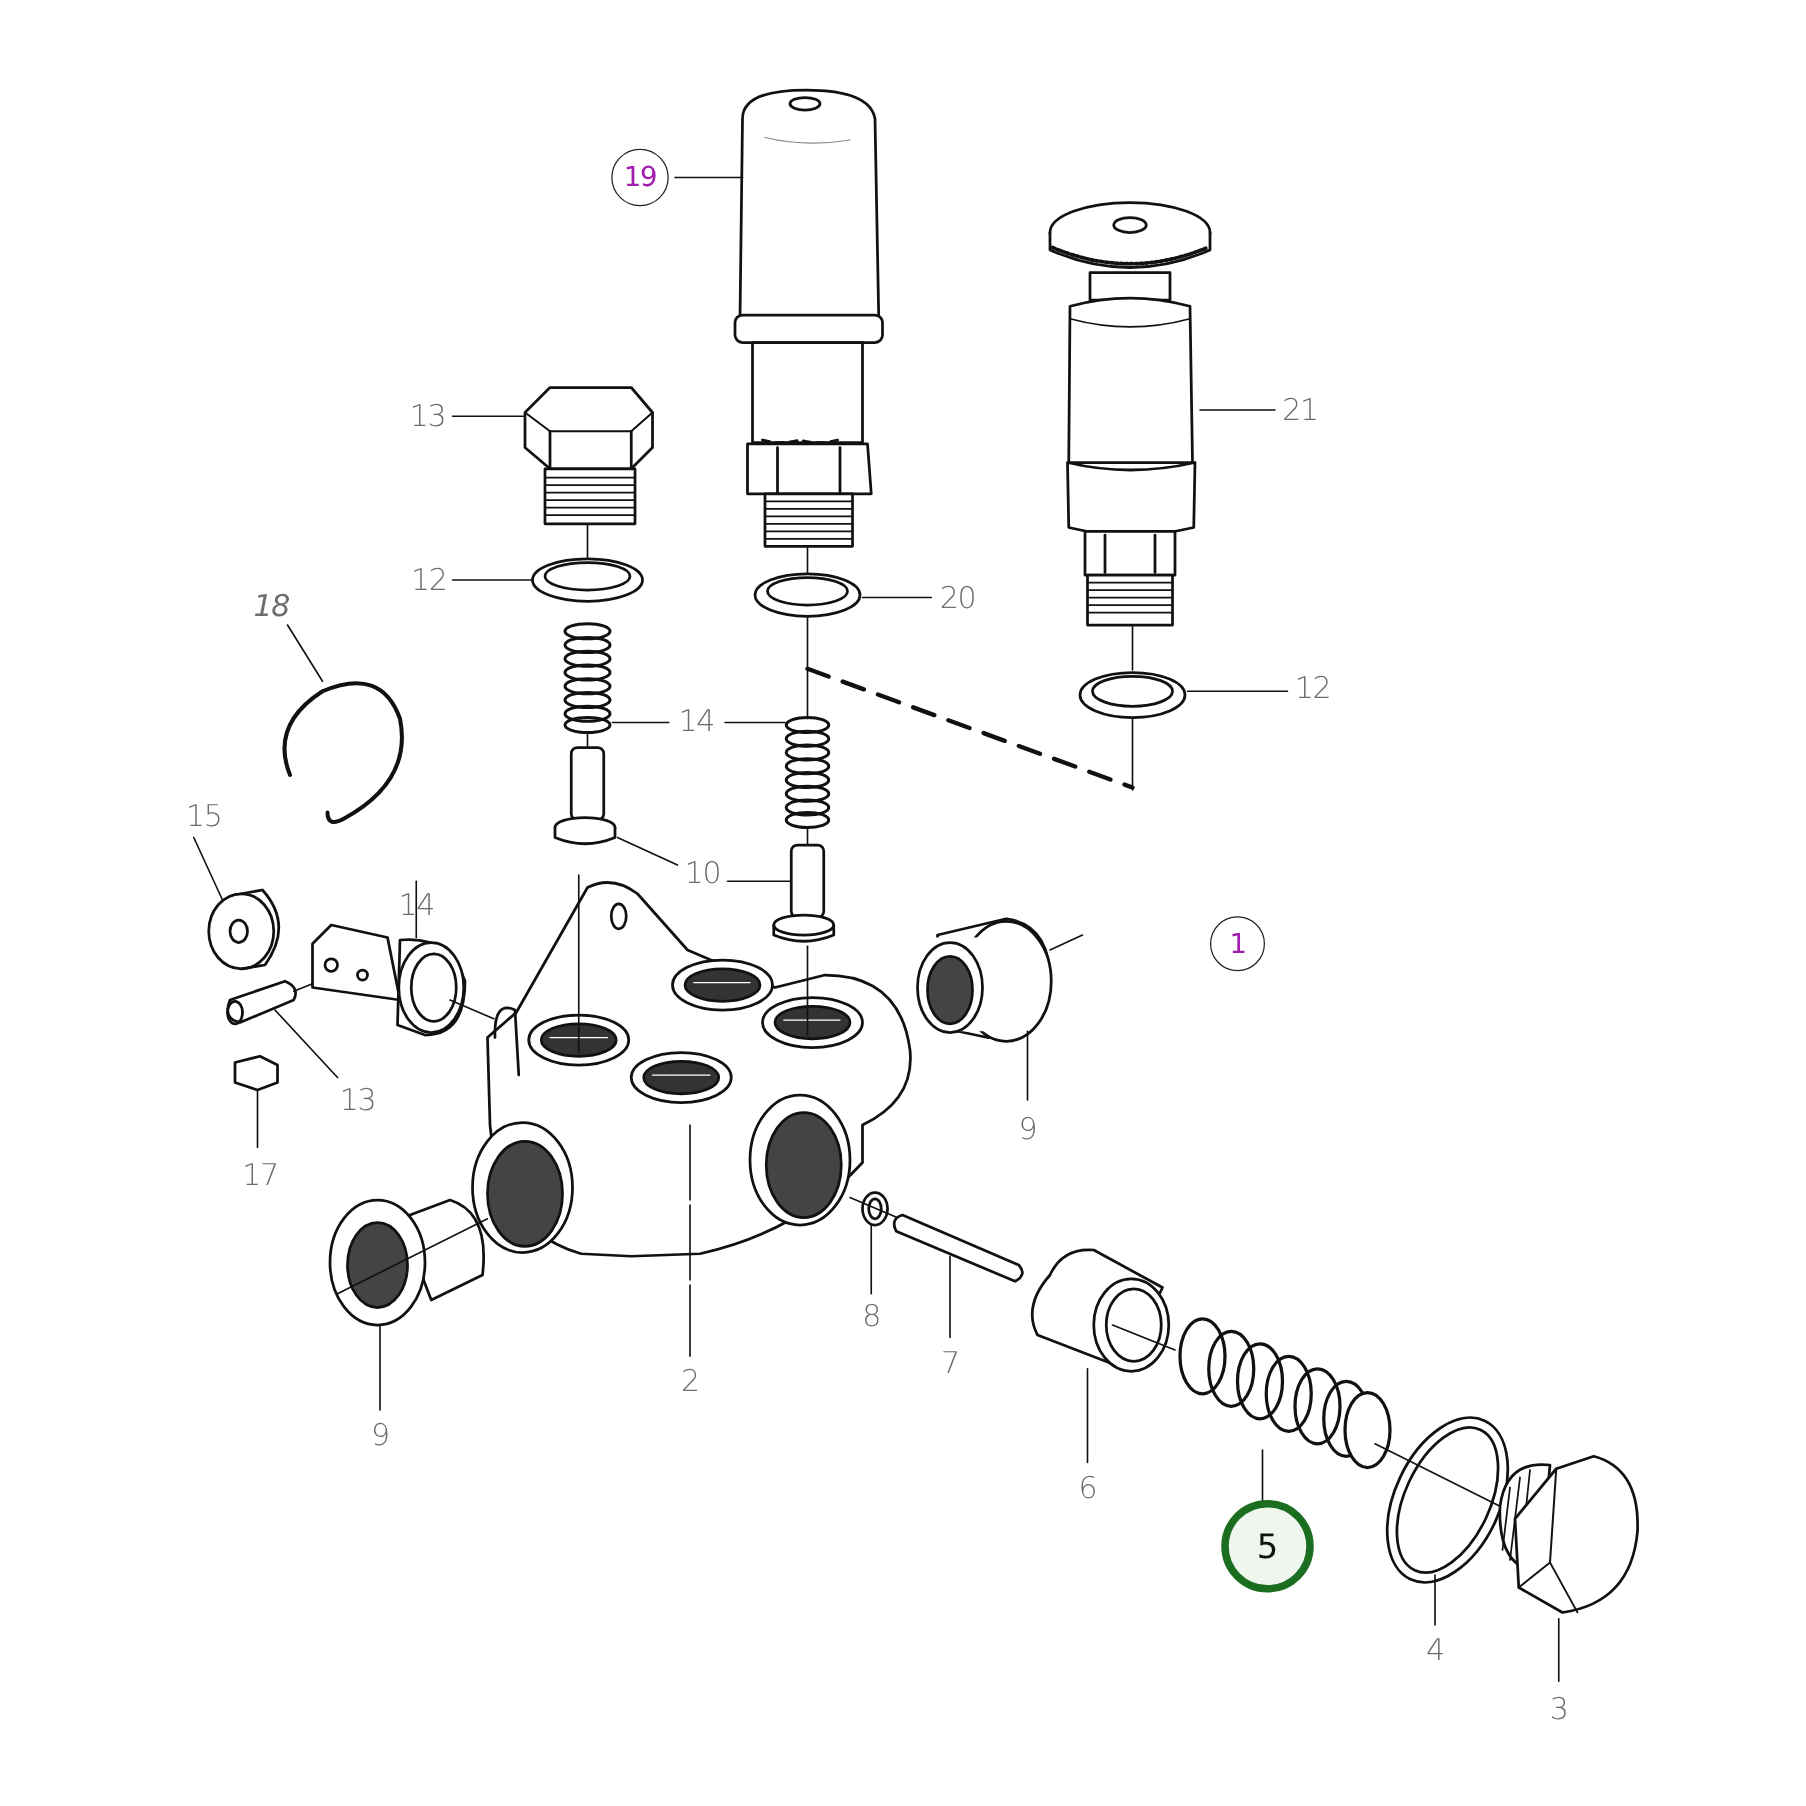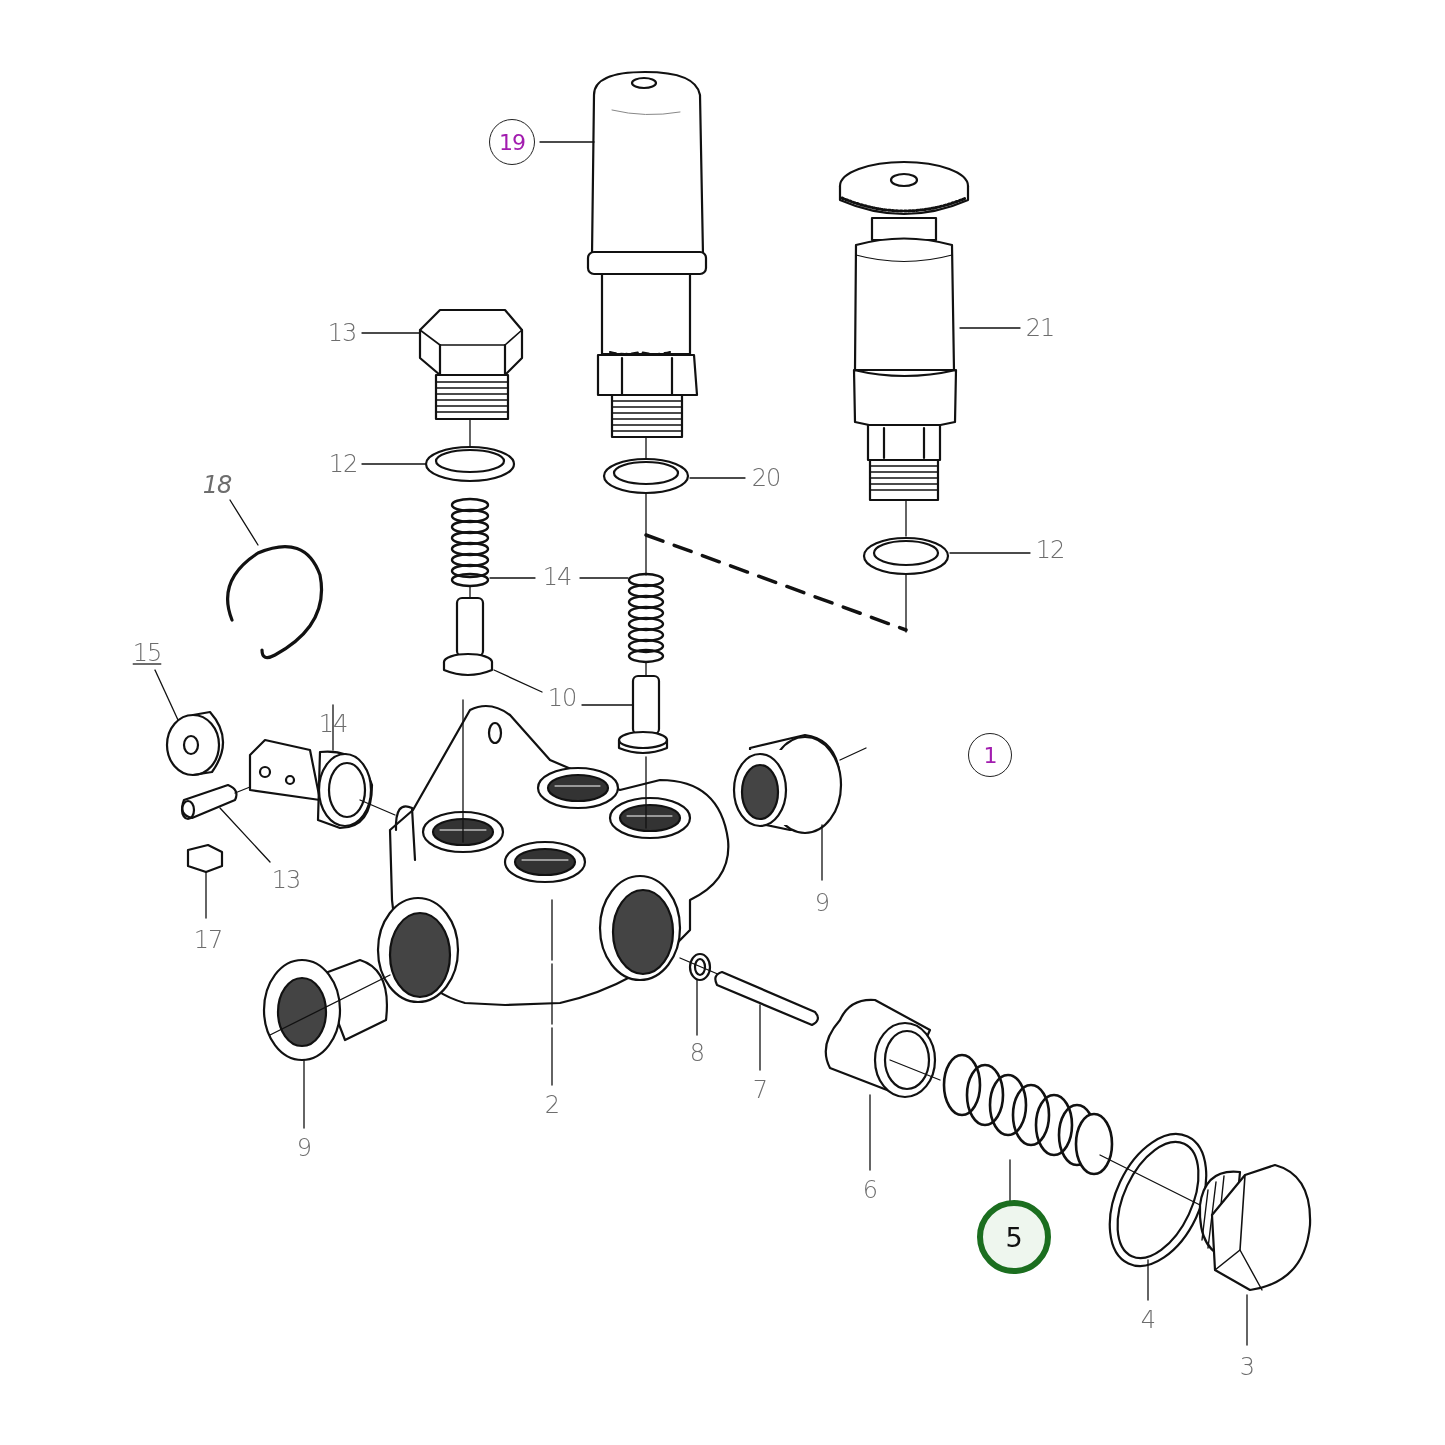--- a/index.html
+++ b/index.html
@@ -286,21 +286,21 @@
 
 <div class="circ" style="left:990px;top:755px;width:44px;height:44px;">1</div>
 <div class="circ" style="left:512px;top:142px;width:46px;height:46px;">19</div>
 <div class="lbl" style="left:1040px;top:328px;text-align:center;">21</div>
 <div class="lbl" style="left:342px;top:333px;">13</div>
 <div class="lbl" style="left:343px;top:464px;">12</div>
 <div class="lbl" style="left:766px;top:478px;">20</div>
 <div class="lbl" style="left:1050px;top:550px;">12</div>
 <div class="lbl" style="left:217px;top:485px;font-style:italic;">18</div>
 <div class="lbl" style="left:557px;top:577px;">14</div>
-<div class="lbl" style="left:147px;top:653px;text-decoration:underline;">15</div>
+<div class="lbl" style="left:163px;top:653px;">15</div>
 <div class="lbl" style="left:333px;top:724px;">14</div>
 <div class="lbl" style="left:562px;top:698px;">10</div>
 <div class="lbl" style="left:286px;top:880px;">13</div>
 <div class="lbl" style="left:208px;top:940px;">17</div>
 <div class="lbl" style="left:822px;top:903px;">9</div>
 <div class="lbl" style="left:304px;top:1148px;">9</div>
 <div class="lbl" style="left:697px;top:1053px;">8</div>
 <div class="lbl" style="left:760px;top:1090px;">7</div>
 <div class="lbl" style="left:552px;top:1105px;">2</div>
 <div class="lbl" style="left:870px;top:1190px;">6</div>

